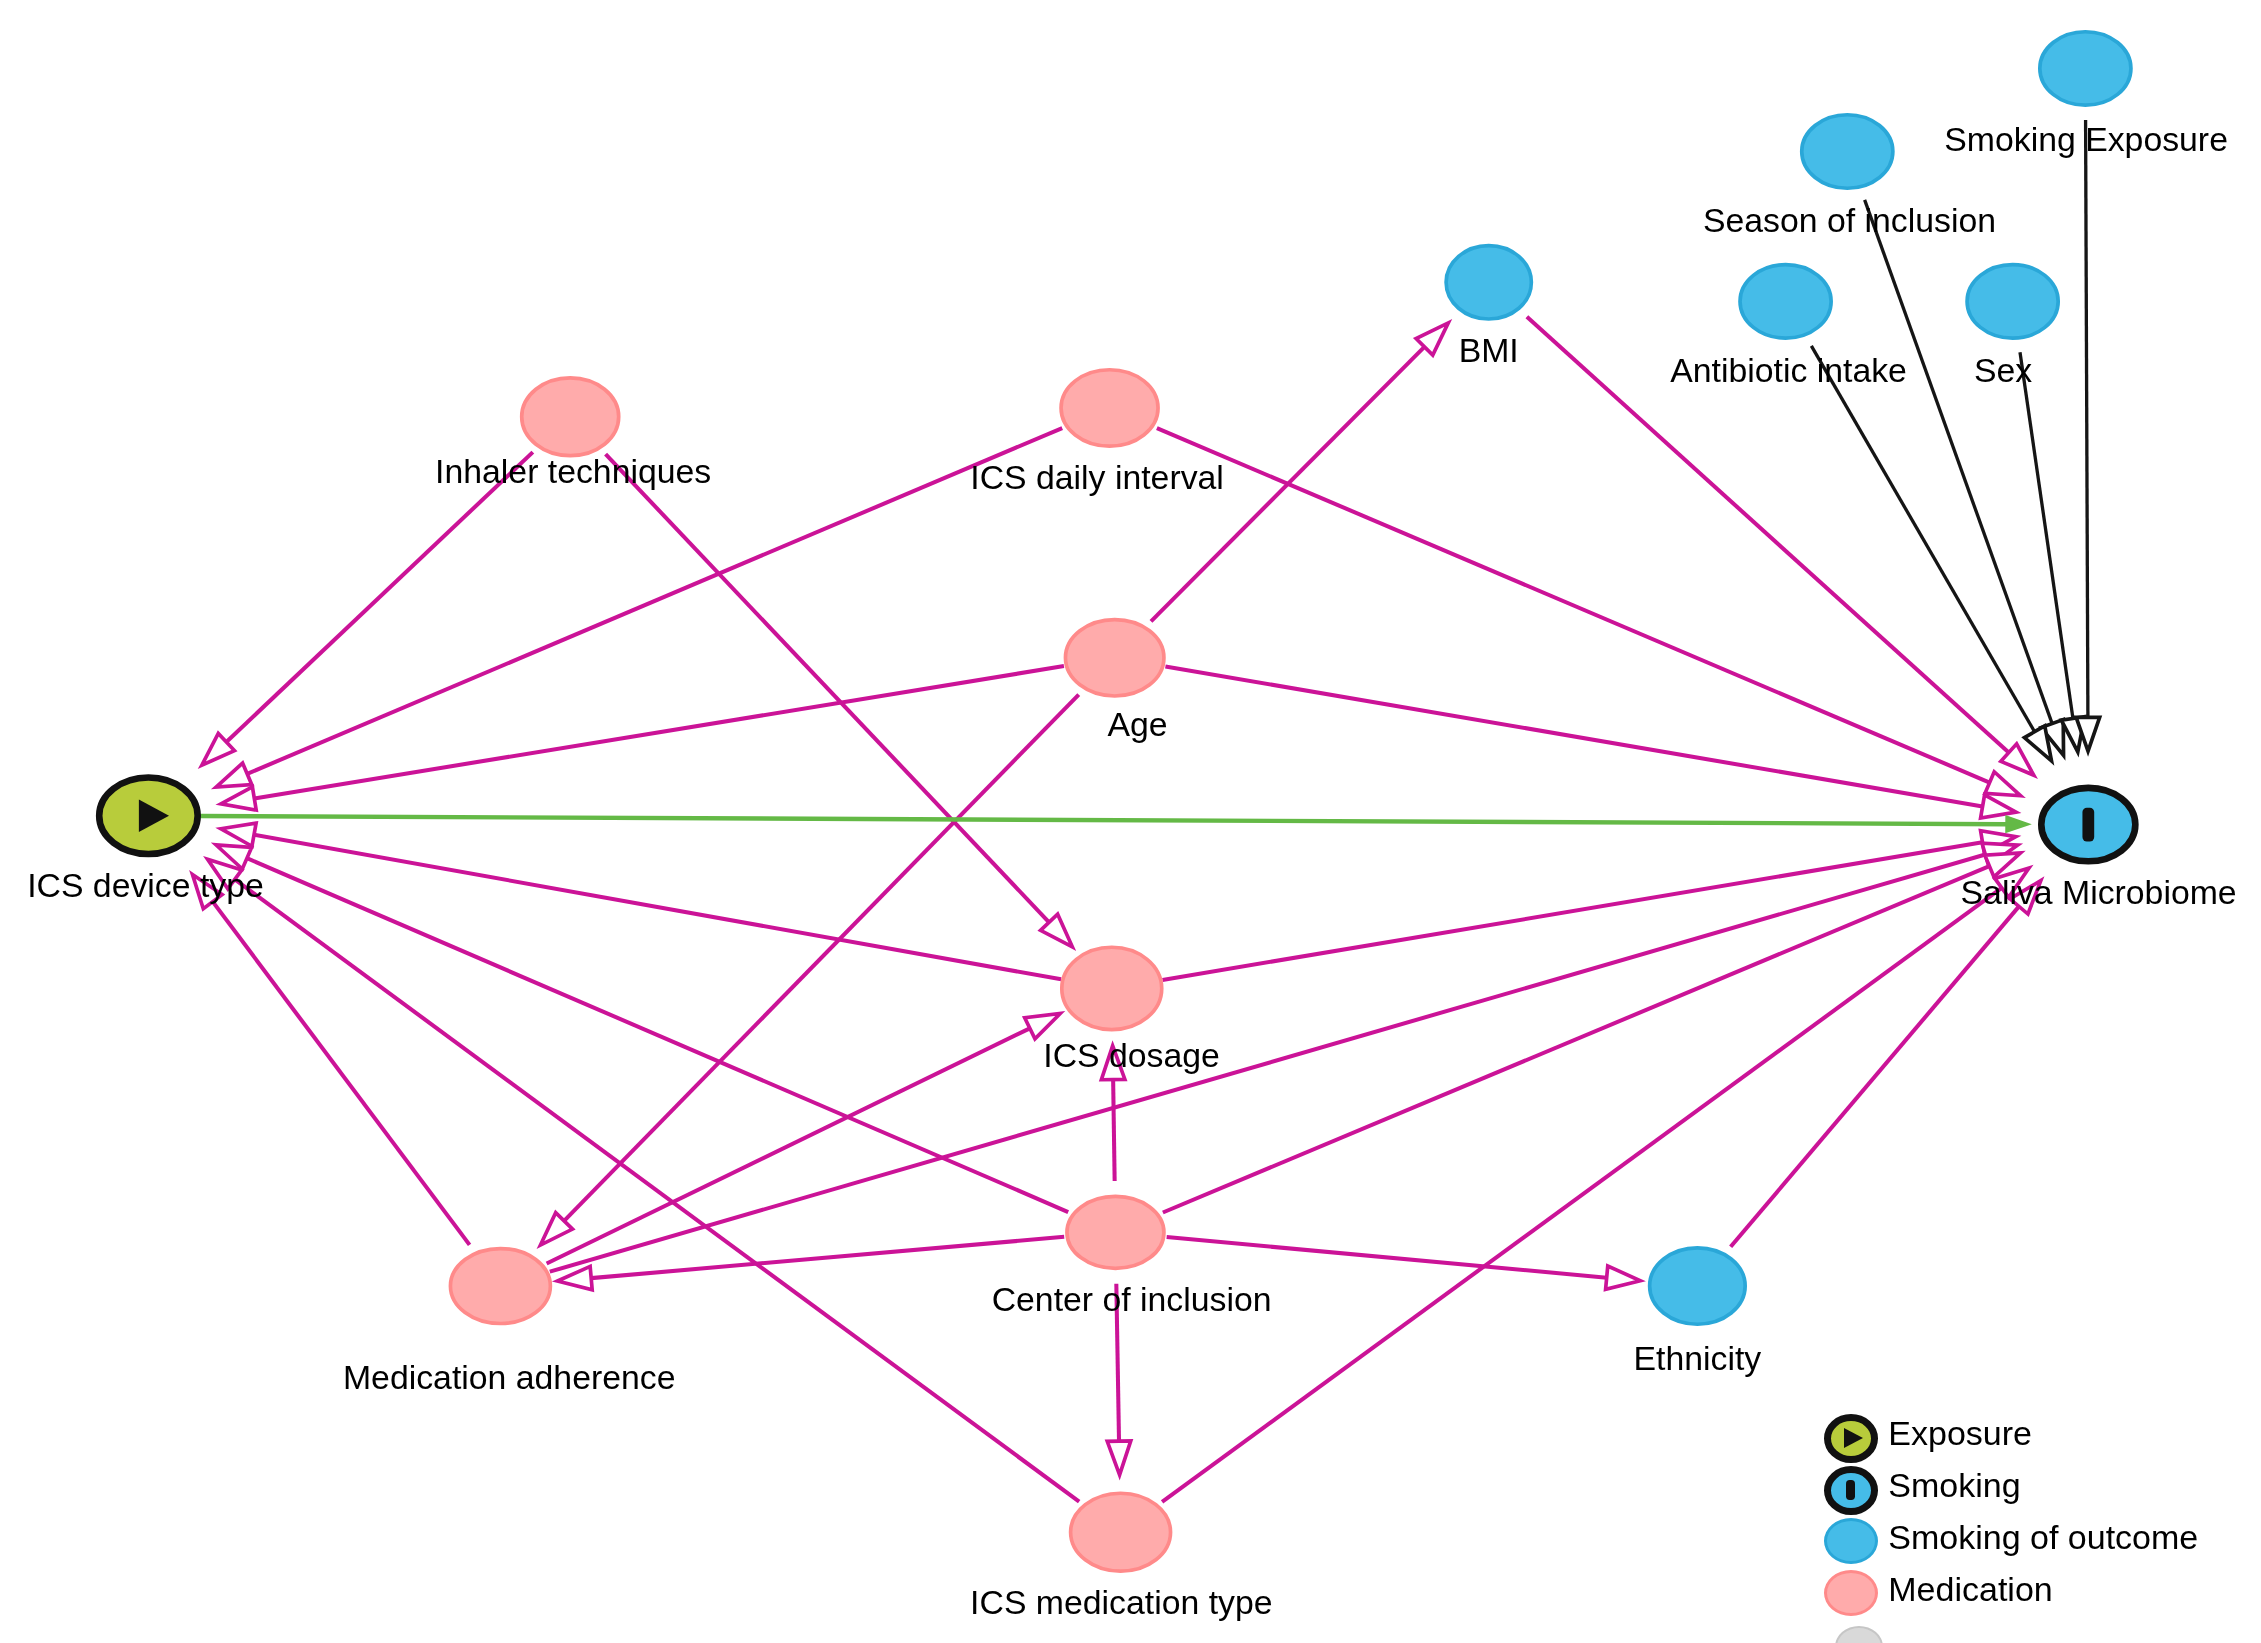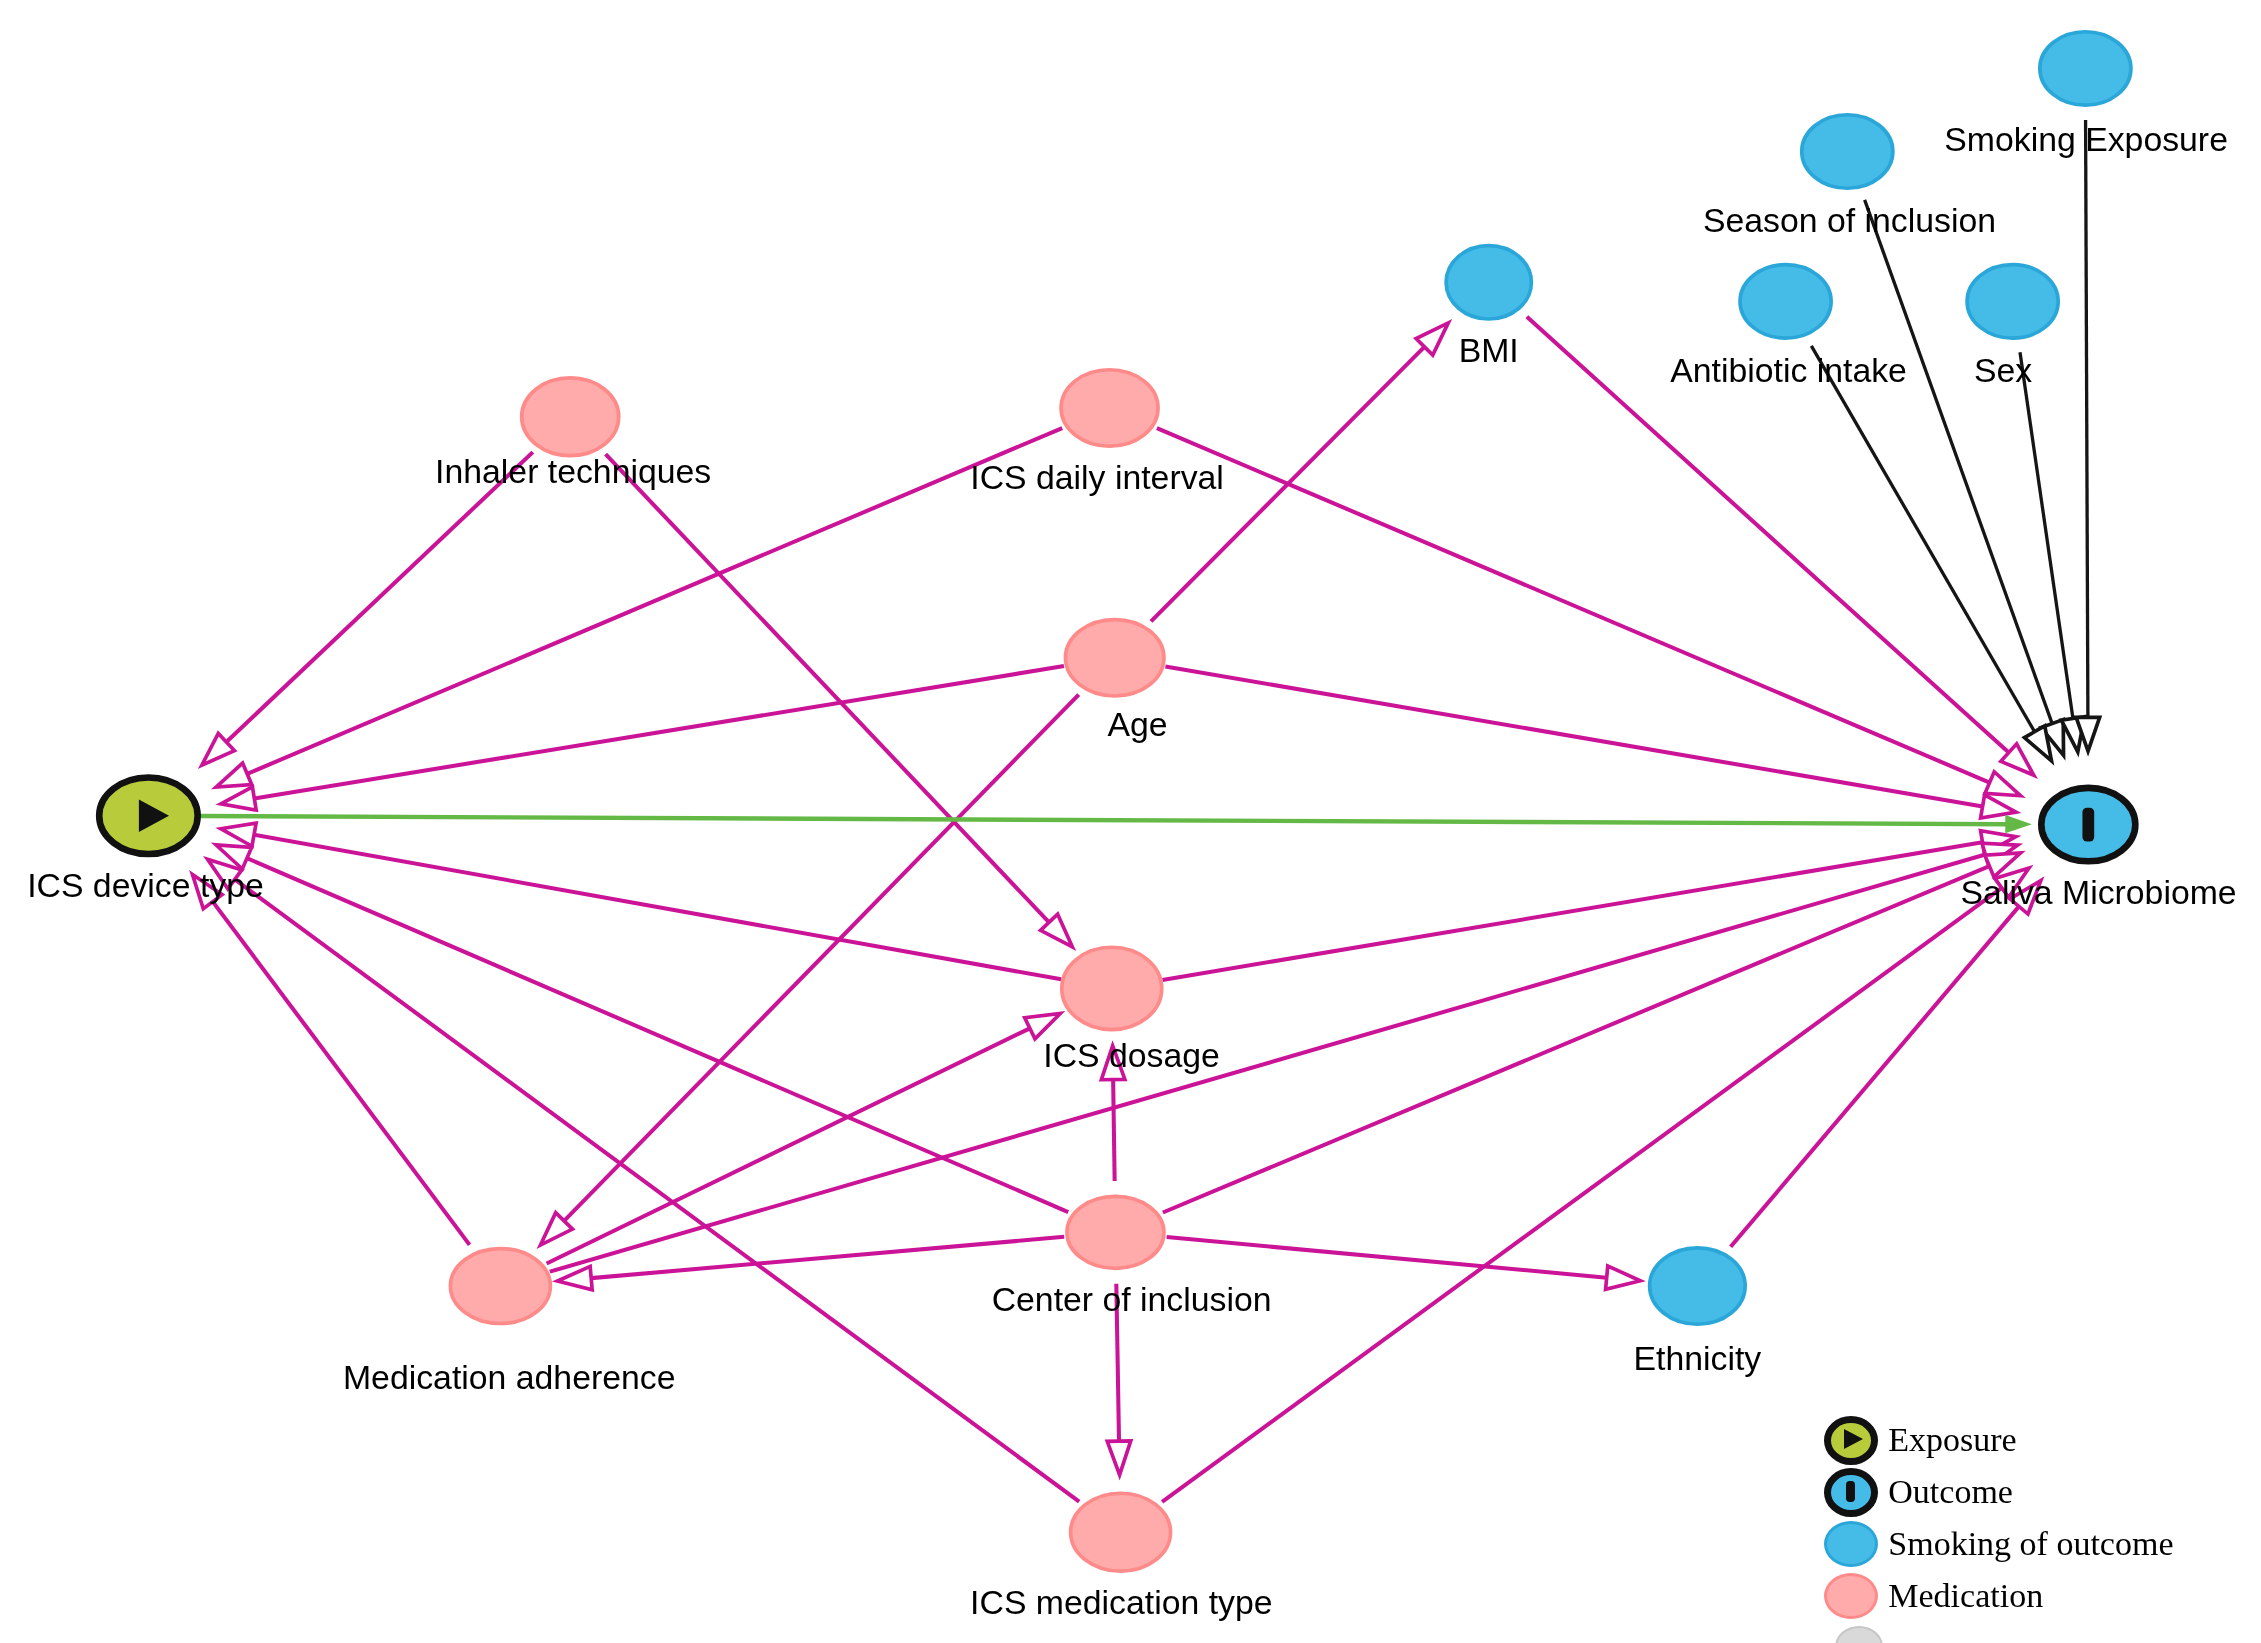--- a/index.html
+++ b/index.html
@@ -27,23 +27,21 @@
     fill: #000000;
   }
   
   .legend {
     position: absolute;
     left: 1824px;
     top: 1414px;
   }
   .lg-row {
     display: flex;
-    align-items: center;
     height: 52px;
-    font-family: Liberation Serif, serif;
   }
   .lg-icon {
     flex: 0 0 auto;
     box-sizing: border-box;
     display: inline-block;
     position: relative;
   }
   .lg-exposure {
     width: 54px; height: 49px;
     border-radius: 50%;
@@ -289,21 +287,21 @@
       </g>
     </svg>
 
   <div class="legend">
     <div class="lg-row">
       <span class="lg-icon lg-exposure"></span>
       <span class="lg-text">Exposure</span>
     </div>
     <div class="lg-row">
       <span class="lg-icon lg-outcome"></span>
-      <span class="lg-text">Outcome</span>
+      <span class="lg-text">Smoking</span>
     </div>
     <div class="lg-row">
       <span class="lg-icon lg-ancestor"></span>
       <span class="lg-text">Smoking of outcome</span>
     </div>
     <div class="lg-row">
       <span class="lg-icon lg-confounding"></span>
       <span class="lg-text">Medication</span>
     </div>
   </div>

